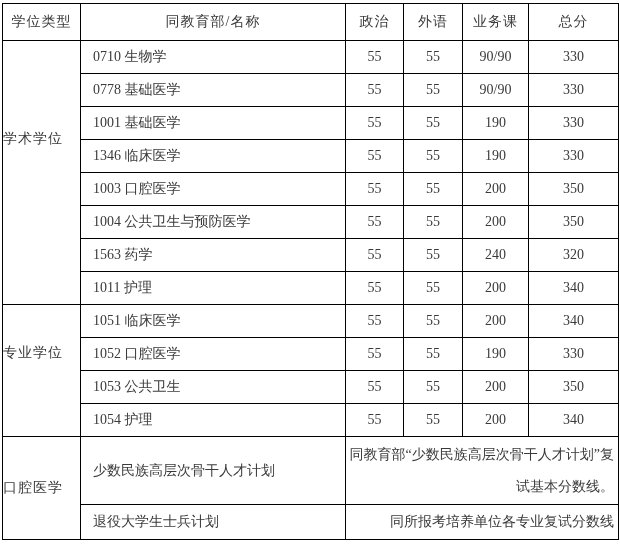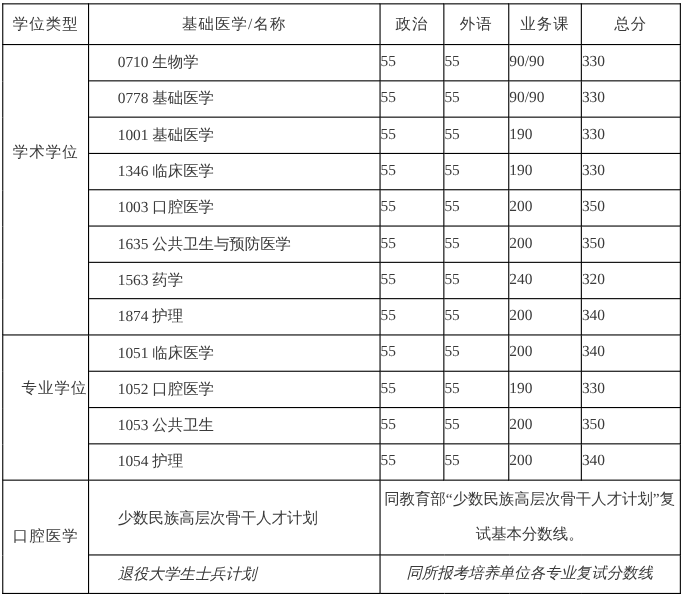--- a/index.html
+++ b/index.html
@@ -20,29 +20,29 @@
   th, td {
     border: 1px solid #000000;
     font-size: 14px;
     font-weight: normal;
     padding: 0;
     overflow: hidden;
   }
   thead tr { height: 37px; }
   tbody tr { height: 33px; }
   tbody tr.note-row-0 { height: 68px; }
-  tbody tr.note-row-1 { height: 35px; font-style: italic; }
+  tbody tr.note-row-1 { height: 35px; }
   th { text-align: center; letter-spacing: 1px; }
-  .group-cell { text-align: center; vertical-align: middle; letter-spacing: 1px; }
+  .group-cell { vertical-align: middle; letter-spacing: 1px; }
   .group-cell.g0 { padding-bottom: 68px; }
-  .group-cell.g1 { padding-bottom: 36px; padding-left: 16px; }
-  .name-cell { text-align: left; padding-left: 26px; }
-  .num-cell { }
+  .group-cell.g1 { padding-bottom: 36px; }
+  .name-cell { text-align: left; padding-left: 12px; }
+  .num-cell { text-align: center; }
   .note-cell {
-    text-align: center;
+    text-align: right;
     padding-left: 3px;
     padding-right: 4px;
     line-height: 32px;
     vertical-align: middle;
   }
 </style>
 </head>
 <body>
 
 <table class="score-table">
@@ -50,21 +50,21 @@
     <col style="width:78px">
     <col style="width:265px">
     <col style="width:58px">
     <col style="width:59px">
     <col style="width:66px">
     <col style="width:90px">
   </colgroup>
   <thead>
     <tr id="header-row">
         <th>学位类型</th>
-        <th>基础医学/名称</th>
+        <th>同教育部/名称</th>
         <th>政治</th>
         <th>外语</th>
         <th>业务课</th>
         <th>总分</th>
       </tr>
   </thead>
   <tbody id="table-body">
       <tr>
         <td rowspan="8" class="group-cell g0">学术学位</td>
         <td class="name-cell">0710 生物学</td>
@@ -95,35 +95,35 @@
         <td class="num-cell">330</td>
       </tr>
       <tr>
         <td class="name-cell">1003 口腔医学</td>
         <td class="num-cell">55</td>
         <td class="num-cell">55</td>
         <td class="num-cell">200</td>
         <td class="num-cell">350</td>
       </tr>
       <tr>
-        <td class="name-cell">1635 公共卫生与预防医学</td>
+        <td class="name-cell">1004 公共卫生与预防医学</td>
         <td class="num-cell">55</td>
         <td class="num-cell">55</td>
         <td class="num-cell">200</td>
         <td class="num-cell">350</td>
       </tr>
       <tr>
         <td class="name-cell">1563 药学</td>
         <td class="num-cell">55</td>
         <td class="num-cell">55</td>
         <td class="num-cell">240</td>
         <td class="num-cell">320</td>
       </tr>
       <tr>
-        <td class="name-cell">1874 护理</td>
+        <td class="name-cell">1011 护理</td>
         <td class="num-cell">55</td>
         <td class="num-cell">55</td>
         <td class="num-cell">200</td>
         <td class="num-cell">340</td>
       </tr>
       <tr>
         <td rowspan="4" class="group-cell g1">专业学位</td>
         <td class="name-cell">1051 临床医学</td>
         <td class="num-cell">55</td>
         <td class="num-cell">55</td>

